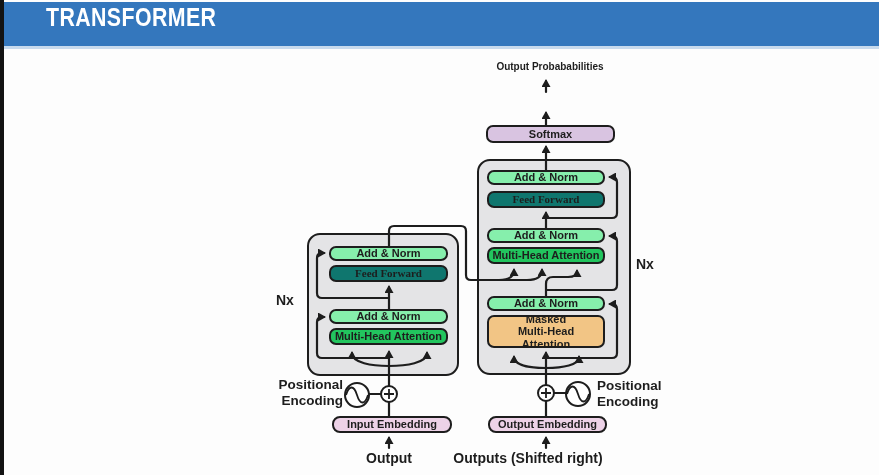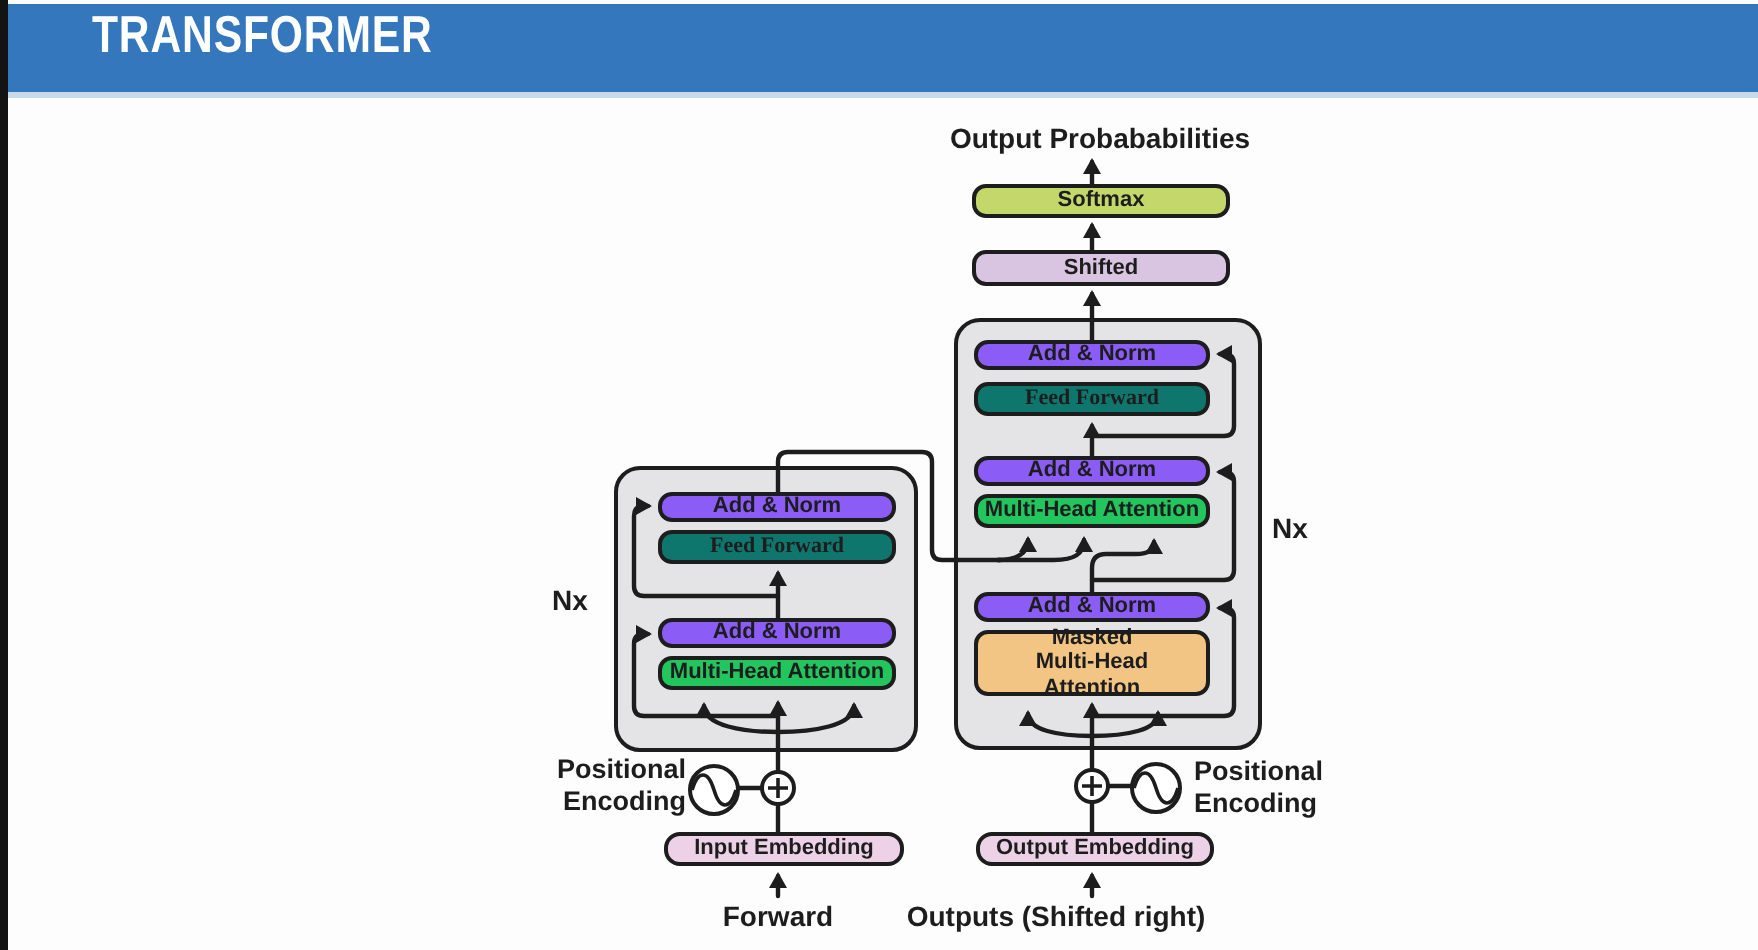--- a/index.html
+++ b/index.html
@@ -20,21 +20,21 @@
   }
   .container-box{
     position:absolute;background:#e4e4e6;border:2px solid #1d1d1d;border-radius:13px;z-index:1;
   }
   .nbox{
     position:absolute;border:2px solid #1d1d1d;border-radius:7px;z-index:3;
     display:flex;align-items:center;justify-content:center;
     font-size:11px;font-weight:700;color:#1d1d1d;text-align:center;line-height:1.15;
     box-sizing:border-box;
   }
-  .c-yellow{background:#8b5cf6;}
+  .c-yellow{background:#86efac;}
   .c-blue{background:#0f766e;font-family:Liberation Serif, serif;}
   .c-orange{background:#22c55e;}
   .c-orange2{background:#f2c585;}
   .c-green{background:#c4d76a;}
   .c-purple{background:#d9c4e1;}
   .c-pink{background:#edd2e7;}
   .lbl{
     position:absolute;color:#1d1d1d;font-weight:700;z-index:4;white-space:pre-line;
   }
   svg.wires{position:absolute;left:0;top:0;z-index:2;}
@@ -107,23 +107,22 @@
     <g>
       <circle cx="357" cy="395" r="12" fill="#ffffff" stroke="#1d1d1d" stroke-width="2"></circle>
       <path d="M346,395 C349,385 354,385 357,395 C360,405 365,405 368,395" fill="none" stroke="#1d1d1d" stroke-width="1.8"></path>
     </g>
     <g>
       <circle cx="578" cy="394" r="12" fill="#ffffff" stroke="#1d1d1d" stroke-width="2"></circle>
       <path d="M567,394 C570,384 575,384 578,394 C581,404 586,404 589,394" fill="none" stroke="#1d1d1d" stroke-width="1.8"></path>
     </g>
   </svg>
 
-  <div class="lbl" style="left:450px;top:61px;width:200px;text-align:center;font-size:14px;">Output Probababilities</div>
-  <div class="nbox c-green" style="left:486px;top:92px;width:129px;height:17px;">Softmax</div>
-  <div class="nbox c-purple" style="left:486px;top:125px;width:129px;height:18px;">Shifted</div>
+  <div class="lbl" style="left:450px;top:61px;width:200px;text-align:center;font-size:10px;">Output Probababilities</div>
+  <div class="nbox c-purple" style="left:486px;top:125px;width:129px;height:18px;">Softmax</div>
 
   <div class="nbox c-yellow" style="left:487px;top:170px;width:118px;height:15px;">Add &amp; Norm</div>
   <div class="nbox c-blue" style="left:487px;top:191px;width:118px;height:17px;">Feed Forward</div>
   <div class="nbox c-yellow" style="left:487px;top:228px;width:118px;height:15px;">Add &amp; Norm</div>
   <div class="nbox c-orange" style="left:487px;top:247px;width:118px;height:17px;">Multi-Head Attention</div>
   <div class="nbox c-yellow" style="left:487px;top:296px;width:118px;height:15px;">Add &amp; Norm</div>
   <div class="nbox c-orange2" style="left:487px;top:315px;width:118px;height:33px;padding:1px 22px;">Masked Multi-Head Attention</div>
 
   <div class="nbox c-yellow" style="left:329px;top:246px;width:119px;height:15px;">Add &amp; Norm</div>
   <div class="nbox c-blue" style="left:329px;top:265px;width:119px;height:17px;">Feed Forward</div>
@@ -133,15 +132,15 @@
   <div class="nbox c-pink" style="left:488px;top:416px;width:119px;height:17px;border-radius:8px;">Output Embedding</div>
   <div class="nbox c-pink" style="left:332px;top:416px;width:120px;height:17px;border-radius:8px;">Input Embedding</div>
 
   <div class="lbl" style="left:276px;top:292px;font-size:14px;">Nx</div>
   <div class="lbl" style="left:636px;top:256px;font-size:14px;">Nx</div>
   <div class="lbl" style="left:258px;top:377px;width:85px;text-align:right;font-size:13.5px;line-height:1.15;">Positional
 Encoding</div>
   <div class="lbl" style="left:597px;top:378px;width:85px;text-align:left;font-size:13.5px;line-height:1.15;">Positional
 Encoding</div>
 
-  <div class="lbl" style="left:339px;top:450px;width:100px;text-align:center;font-size:14px;">Forward</div>
+  <div class="lbl" style="left:339px;top:450px;width:100px;text-align:center;font-size:14px;">Output</div>
   <div class="lbl" style="left:428px;top:450px;width:200px;text-align:center;font-size:14px;">Outputs (Shifted right)</div>
 </div>
 
 </body></html>

